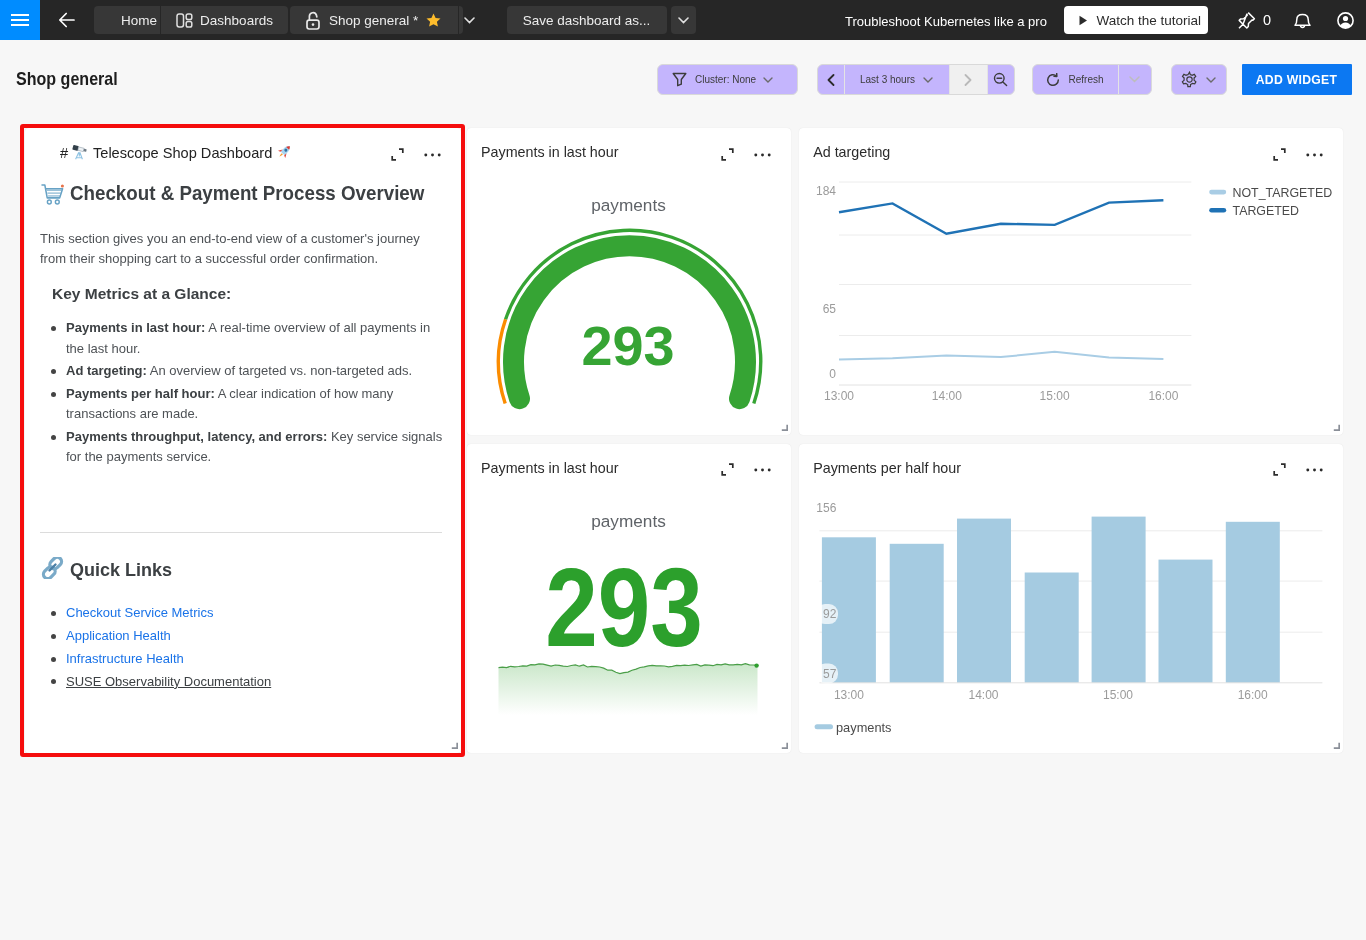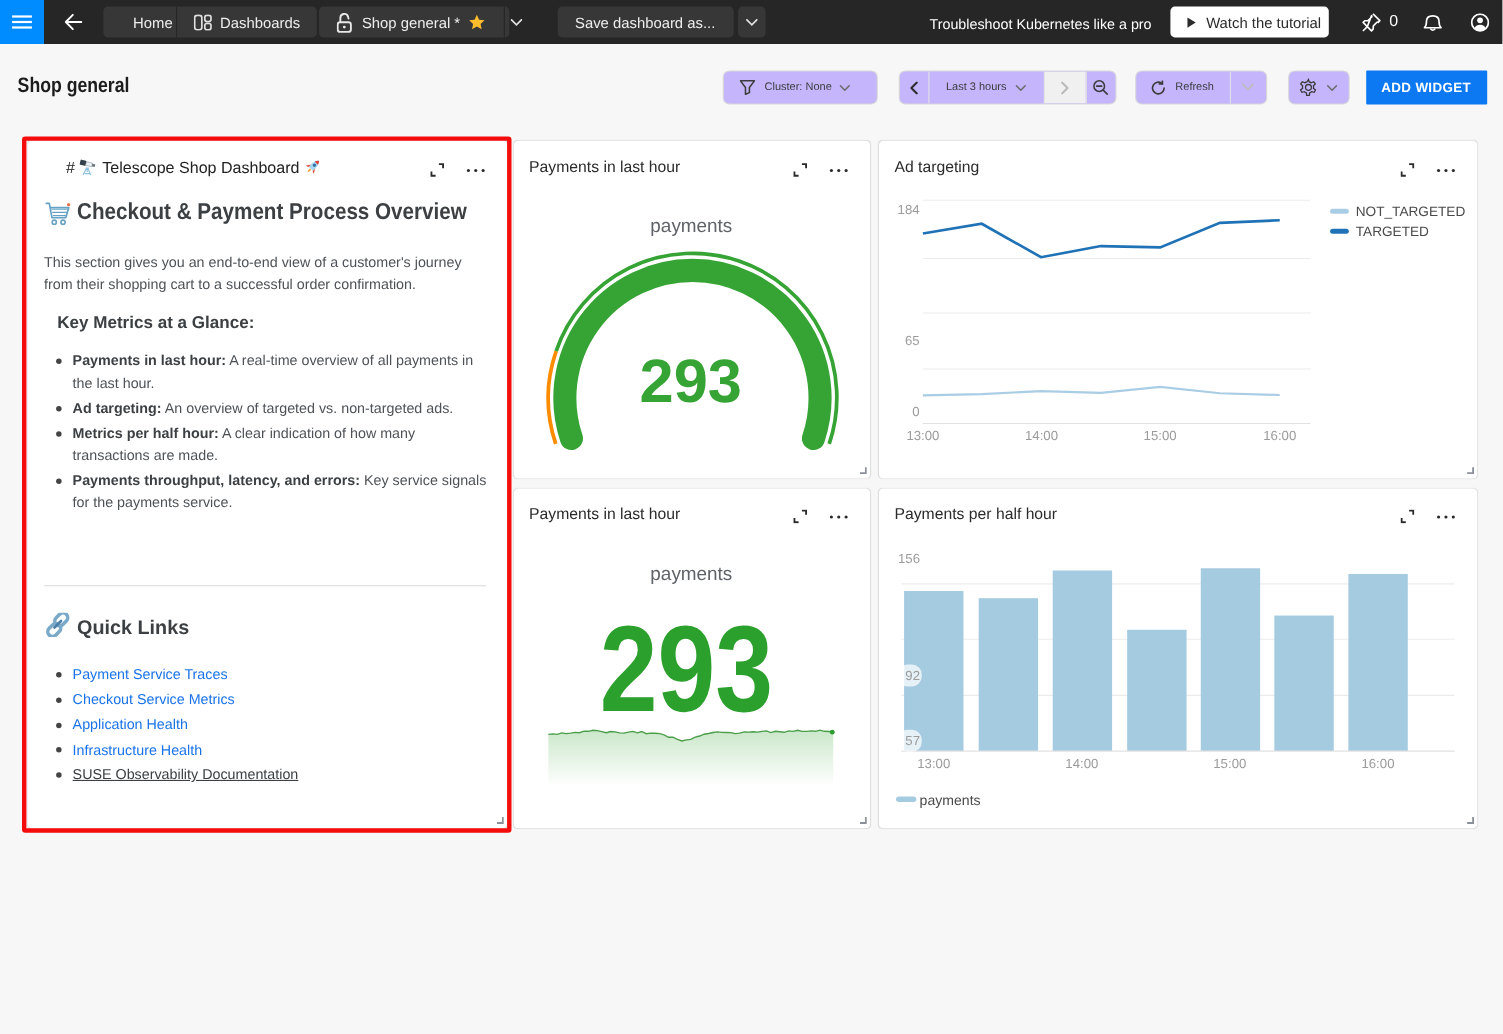--- a/index.html
+++ b/index.html
@@ -235,39 +235,38 @@
 <div style="position:absolute;left:30px;top:0;width:410px;font-size:21px;font-weight:bold;color:#3c4043;transform:scaleX(0.893);transform-origin:0 50%;white-space:nowrap;">Checkout &amp; Payment Process Overview</div>
 </div>
 
 <div class="abs" style="left:40px;top:228.6px;width:407px;font-size:13px;line-height:20.3px;color:#4e5256;">This section gives you an end-to-end view of a customer's journey from their shopping cart to a successful order confirmation.</div>
 
 <div class="abs" style="left:40px;top:285.4px;font-size:15.5px;font-weight:bold;color:#3c4043;margin-left:12px;">Key Metrics at a Glance:</div>
 
 <div class="abs" style="left:40px;top:318.4px;width:405px;font-size:13px;line-height:20.3px;color:#4e5256;">
 <div style="position:relative;padding-left:26px;margin-bottom:2.4px;"><span style="position:absolute;left:11px;top:7.6px;width:5px;height:5px;border-radius:50%;background:#444;"></span><b style="color:#3c4043;">Payments in last hour:</b> A real-time overview of all payments in the last hour.</div>
 <div style="position:relative;padding-left:26px;margin-bottom:2.4px;"><span style="position:absolute;left:11px;top:7.6px;width:5px;height:5px;border-radius:50%;background:#444;"></span><b style="color:#3c4043;">Ad targeting:</b> An overview of targeted vs. non-targeted ads.</div>
-<div style="position:relative;padding-left:26px;margin-bottom:2.4px;"><span style="position:absolute;left:11px;top:7.6px;width:5px;height:5px;border-radius:50%;background:#444;"></span><b style="color:#3c4043;">Metrics per half hour:</b> A clear indication of how many transactions are made.</div>
+<div style="position:relative;padding-left:26px;margin-bottom:2.4px;"><span style="position:absolute;left:11px;top:7.6px;width:5px;height:5px;border-radius:50%;background:#444;"></span><b style="color:#3c4043;">Payments per half hour:</b> A clear indication of how many transactions are made.</div>
 <div style="position:relative;padding-left:26px;"><span style="position:absolute;left:11px;top:7.6px;width:5px;height:5px;border-radius:50%;background:#444;"></span><b style="color:#3c4043;">Payments throughput, latency, and errors:</b> Key service signals for the payments service.</div>
 </div>
 
 <div class="abs" style="left:40px;top:532px;width:402px;height:1px;background:#dcdcdc;"></div>
 
 <div class="abs" style="left:41px;top:557px;">
 <svg width="23" height="22" viewBox="0 0 23 22">
         <g stroke="#7aaac8" stroke-width="3.4" fill="none" stroke-linecap="round">
           <rect x="8.2" y="1.8" width="13" height="8.6" rx="4.3" transform="rotate(-45 14.7 6.1)" stroke-width="3.2"></rect>
           <rect x="1.8" y="11.4" width="13" height="8.6" rx="4.3" transform="rotate(-45 8.3 15.7)" stroke-width="3.2"></rect>
         </g>
         <path d="M8.5 13.5 L14.5 7.5" stroke="#4b7fa6" stroke-width="2.4" stroke-linecap="round"></path>
       </svg>
 </div>
 <div class="abs" style="left:70px;top:559.8px;font-size:18px;font-weight:bold;color:#3c4043;">Quick Links</div>
 
 <div class="abs" style="left:40px;top:602.4px;width:405px;font-size:13px;line-height:22.7px;color:#1a73e8;">
-<div style="position:relative;padding-left:26px;"><span style="position:absolute;left:11px;top:8.8px;width:5px;height:5px;border-radius:50%;background:#444;"></span>Payment Service Traces</div>
 <div style="position:relative;padding-left:26px;"><span style="position:absolute;left:11px;top:8.8px;width:5px;height:5px;border-radius:50%;background:#444;"></span>Checkout Service Metrics</div>
 <div style="position:relative;padding-left:26px;"><span style="position:absolute;left:11px;top:8.8px;width:5px;height:5px;border-radius:50%;background:#444;"></span>Application Health</div>
 <div style="position:relative;padding-left:26px;"><span style="position:absolute;left:11px;top:8.8px;width:5px;height:5px;border-radius:50%;background:#444;"></span>Infrastructure Health</div>
 <div style="position:relative;padding-left:26px;color:#3c4043;"><span style="position:absolute;left:11px;top:8.8px;width:5px;height:5px;border-radius:50%;background:#444;"></span><span style="text-decoration:underline;">SUSE Observability Documentation</span></div>
 </div>
 
 <div class="abs" style="left:20px;top:123.5px;width:445.2px;height:633.8px;border:4.4px solid #f50d0d;border-radius:3px;z-index:50;"></div>
 
 <div class="ctitle abs" style="left:481px;top:144.2px;">Payments in last hour</div>
 <div class="abs" style="left:466.5px;top:194.6px;width:324px;text-align:center;font-size:17.2px;color:#5f6368;">payments</div>

